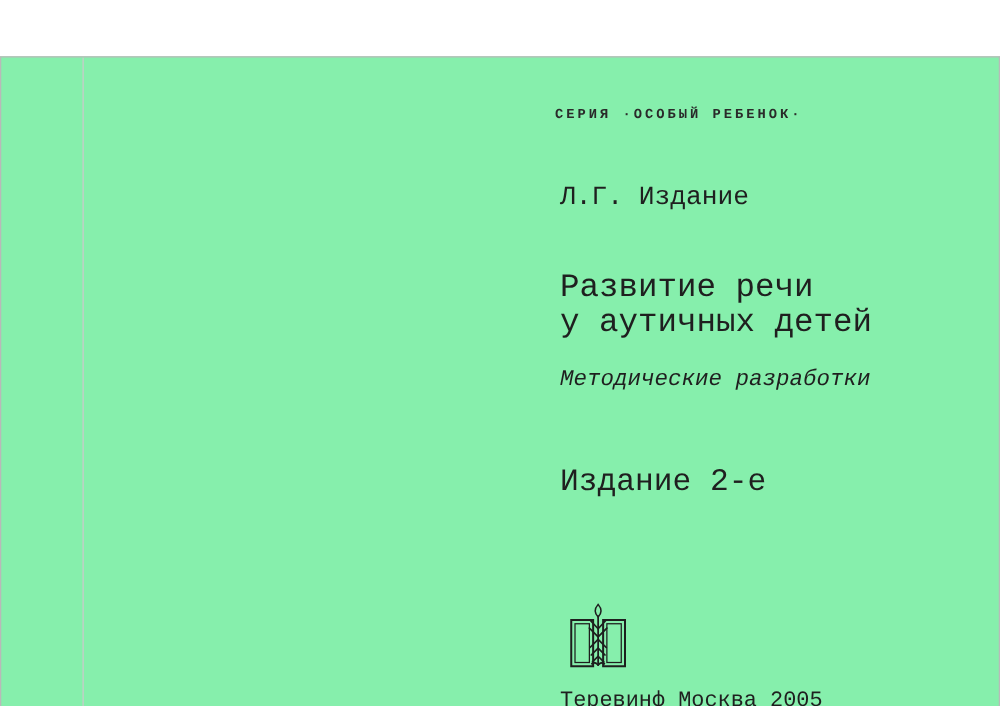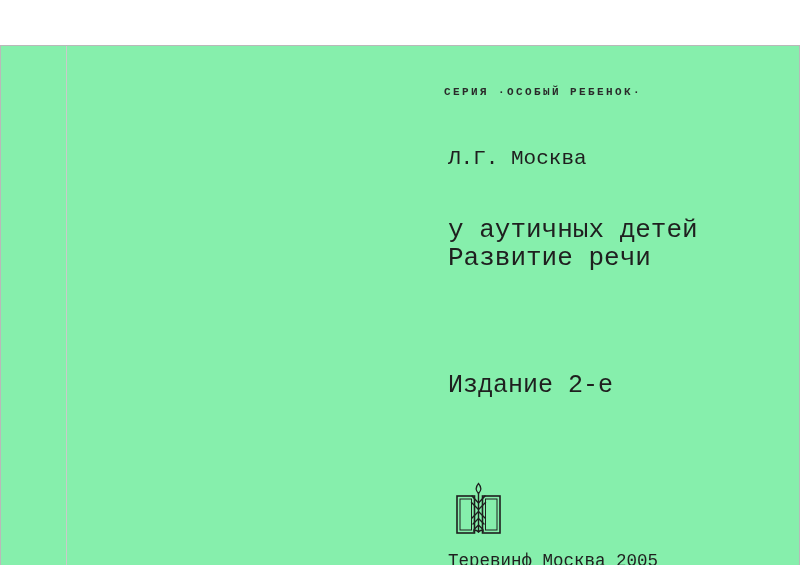--- a/index.html
+++ b/index.html
@@ -86,27 +86,28 @@
 </style>
 </head>
 <body>
 
 <div class="page">
 
   <div class="gutter-rule"></div>
 
   <div class="series">СЕРИЯ ·ОСОБЫЙ РЕБЕНОК·</div>
 
-  <div class="author">Л.Г. Москва</div>
+  <div class="author">Л.Г. Издание</div>
 
   <div class="book-title">
+    <span>Развитие речи</span>
     <span>у аутичных детей</span>
-    <span>Развитие речи</span>
   </div>
 
+  <div class="subtitle">Методические разработки</div>
 
   <div class="edition">Издание 2-е</div>
 
   <div class="logo">
     <svg viewBox="0 0 48 56" xmlns="http://www.w3.org/2000/svg">
 
       <path d="M24 1.5 C27 5 27 8.5 24 11.5 C21 8.5 21 5 24 1.5 Z" fill="none" stroke="#1e1e1e" stroke-width="1.2"></path>
 
       <g fill="none" stroke="#1e1e1e" stroke-width="1.6">
         <rect x="2.5" y="14" width="17.5" height="37"></rect>

